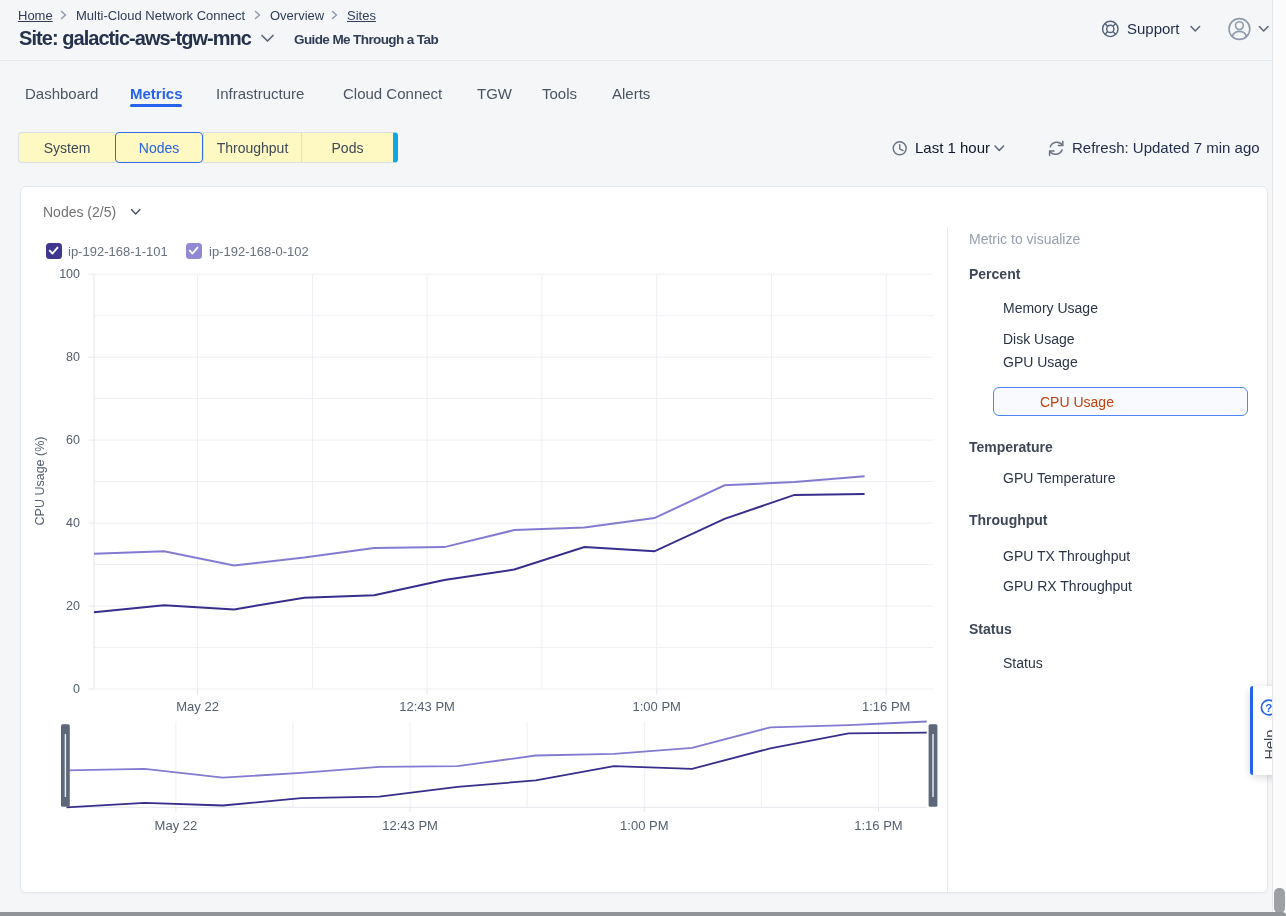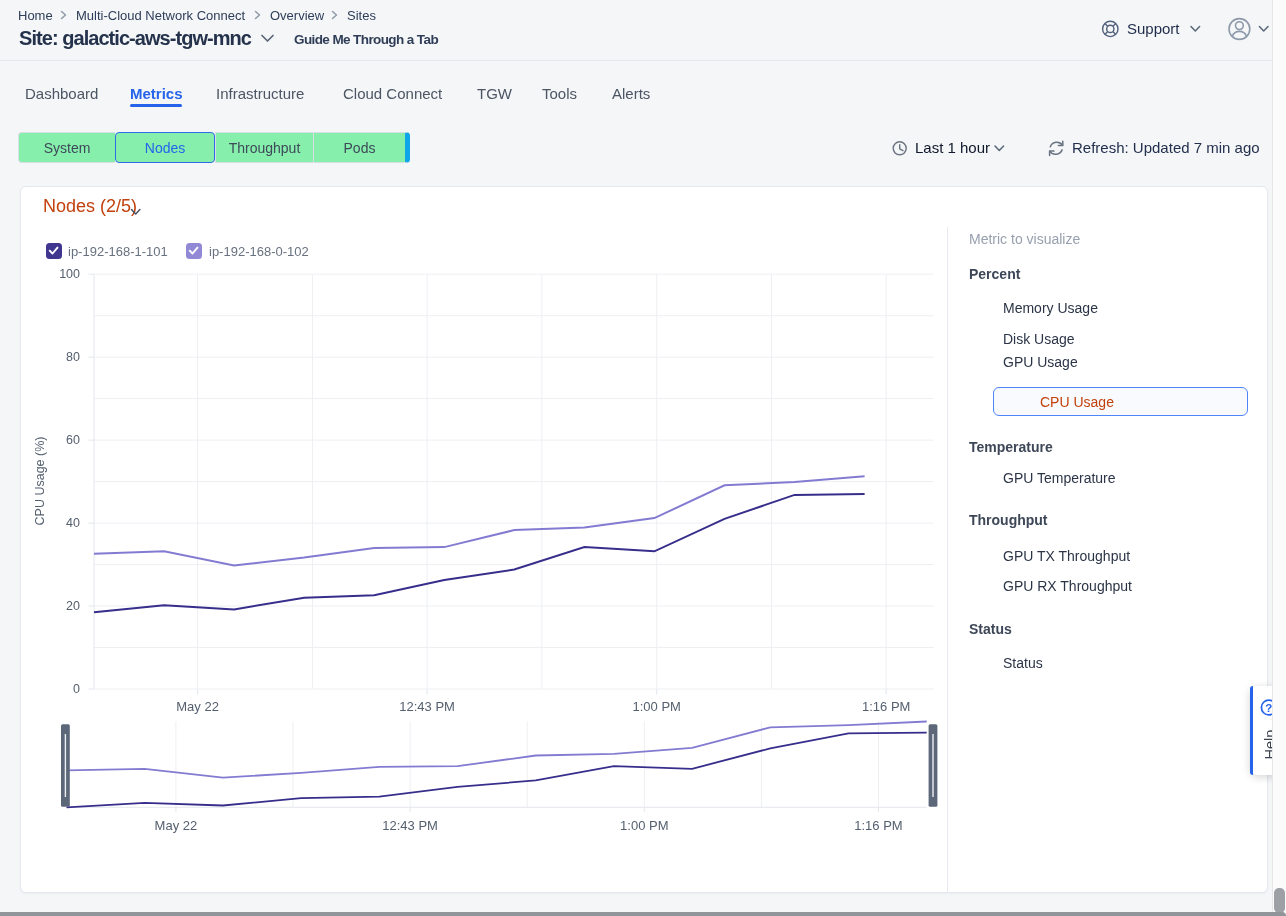--- a/index.html
+++ b/index.html
@@ -1,25 +1,25 @@
 <!DOCTYPE html>
 <html><head>
 <meta charset="utf-8">
 <style>
   * { margin:0; padding:0; box-sizing:border-box; }
   html,body { width:1286px; height:916px; overflow:hidden; }
   body { background:#f4f6f8; font-family:"Liberation Sans", sans-serif; position:relative; }
   .abs { position:absolute; }
   .crumb { font-size:13px; color:#2e3d59; }
-  .crumb a { color:#2e3d59; }
+  .crumb a { color:#2e3d59; text-decoration:underline; }
   .title { font-size:20px; font-weight:700; color:#25324c; letter-spacing:-0.95px; }
   .tab { font-size:15px; color:#4b5563; }
   .tab.active { color:#2563eb; font-weight:700; }
   .seg { display:flex; position:absolute; left:18px; top:132px; height:31px; }
-  .seg > div { background:#86efac; border:1px solid #d9dde4; border-right:none; font-size:14px;
+  .seg > div { background:#fef9c3; border:1px solid #d9dde4; border-right:none; font-size:14px;
     color:#3e4959; display:flex; align-items:center; justify-content:center; }
   .seg > div:first-child { border-radius:4px 0 0 4px; }
   .seg > div:last-child { border-radius:0 4px 4px 0; border-right:5px solid #0ea5e9; }
   .seg > div.on { border:1.5px solid #2e6be6 !important; color:#2563eb; border-radius:4px; }
   .panel-muted { font-size:14px; color:#97a0af; }
   .panel-head { font-size:14px; font-weight:700; color:#3d4757; }
   .panel-item { font-size:14px; color:#2b3547; }
 </style>
 </head>
 <body>
@@ -37,30 +37,30 @@
   <div class="abs tab active" style="left:130px;top:85px;">Metrics</div>
   <div class="abs" style="left:130px;top:104px;width:52px;height:3px;background:#2563eb;border-radius:2px;"></div>
   <div class="abs tab" style="left:216px;top:85px;">Infrastructure</div>
   <div class="abs tab" style="left:343px;top:85px;">Cloud Connect</div>
   <div class="abs tab" style="left:477px;top:85px;">TGW</div>
   <div class="abs tab" style="left:542px;top:85px;">Tools</div>
   <div class="abs tab" style="left:612px;top:85px;">Alerts</div>
 
   <div class="seg">
     <div style="width:97px;">System</div>
-    <div class="on" style="width:100px;">Nodes</div>
+    <div class="on" style="width:88px;">Nodes</div>
     <div style="width:98px;">Throughput</div>
     <div style="width:97px;">Pods</div>
   </div>
 
   <div class="abs" style="left:915px;top:139px;font-size:15px;color:#0f172a;">Last 1 hour</div>
   <div class="abs" style="left:1072px;top:139px;font-size:15px;color:#23304d;">Refresh: Updated 7 min ago</div>
 
   <div class="abs" style="left:20px;top:186px;width:1248px;height:707px;background:#fff;border:1px solid #e4e8ee;border-radius:6px;box-shadow:0 1px 2px rgba(16,24,40,.04);"></div>
-  <div class="abs" style="left:43px;top:198px;font-size:18px;line-height:17px;color:#c2410c;">Nodes (2/5)</div>
+  <div class="abs" style="left:43px;top:204px;font-size:14px;line-height:17px;color:#737373;">Nodes (2/5)</div>
 
   <div class="abs" style="left:45.5px;top:242.5px;width:16px;height:16px;background:#41368f;border-radius:3.5px;"></div>
   <div class="abs" style="left:68px;top:244px;font-size:13px;color:#68717f;">ip-192-168-1-101</div>
   <div class="abs" style="left:185.5px;top:242.5px;width:16px;height:16px;background:#9189d6;border-radius:3.5px;"></div>
   <div class="abs" style="left:209px;top:244px;font-size:13px;color:#68717f;">ip-192-168-0-102</div>
 
   <div class="abs" style="left:947px;top:227px;width:1px;height:666px;background:#e7eaee;"></div>
 
   <div class="abs panel-muted" style="left:969px;top:231px;">Metric to visualize</div>
   <div class="abs panel-head" style="left:969px;top:266px;">Percent</div>

